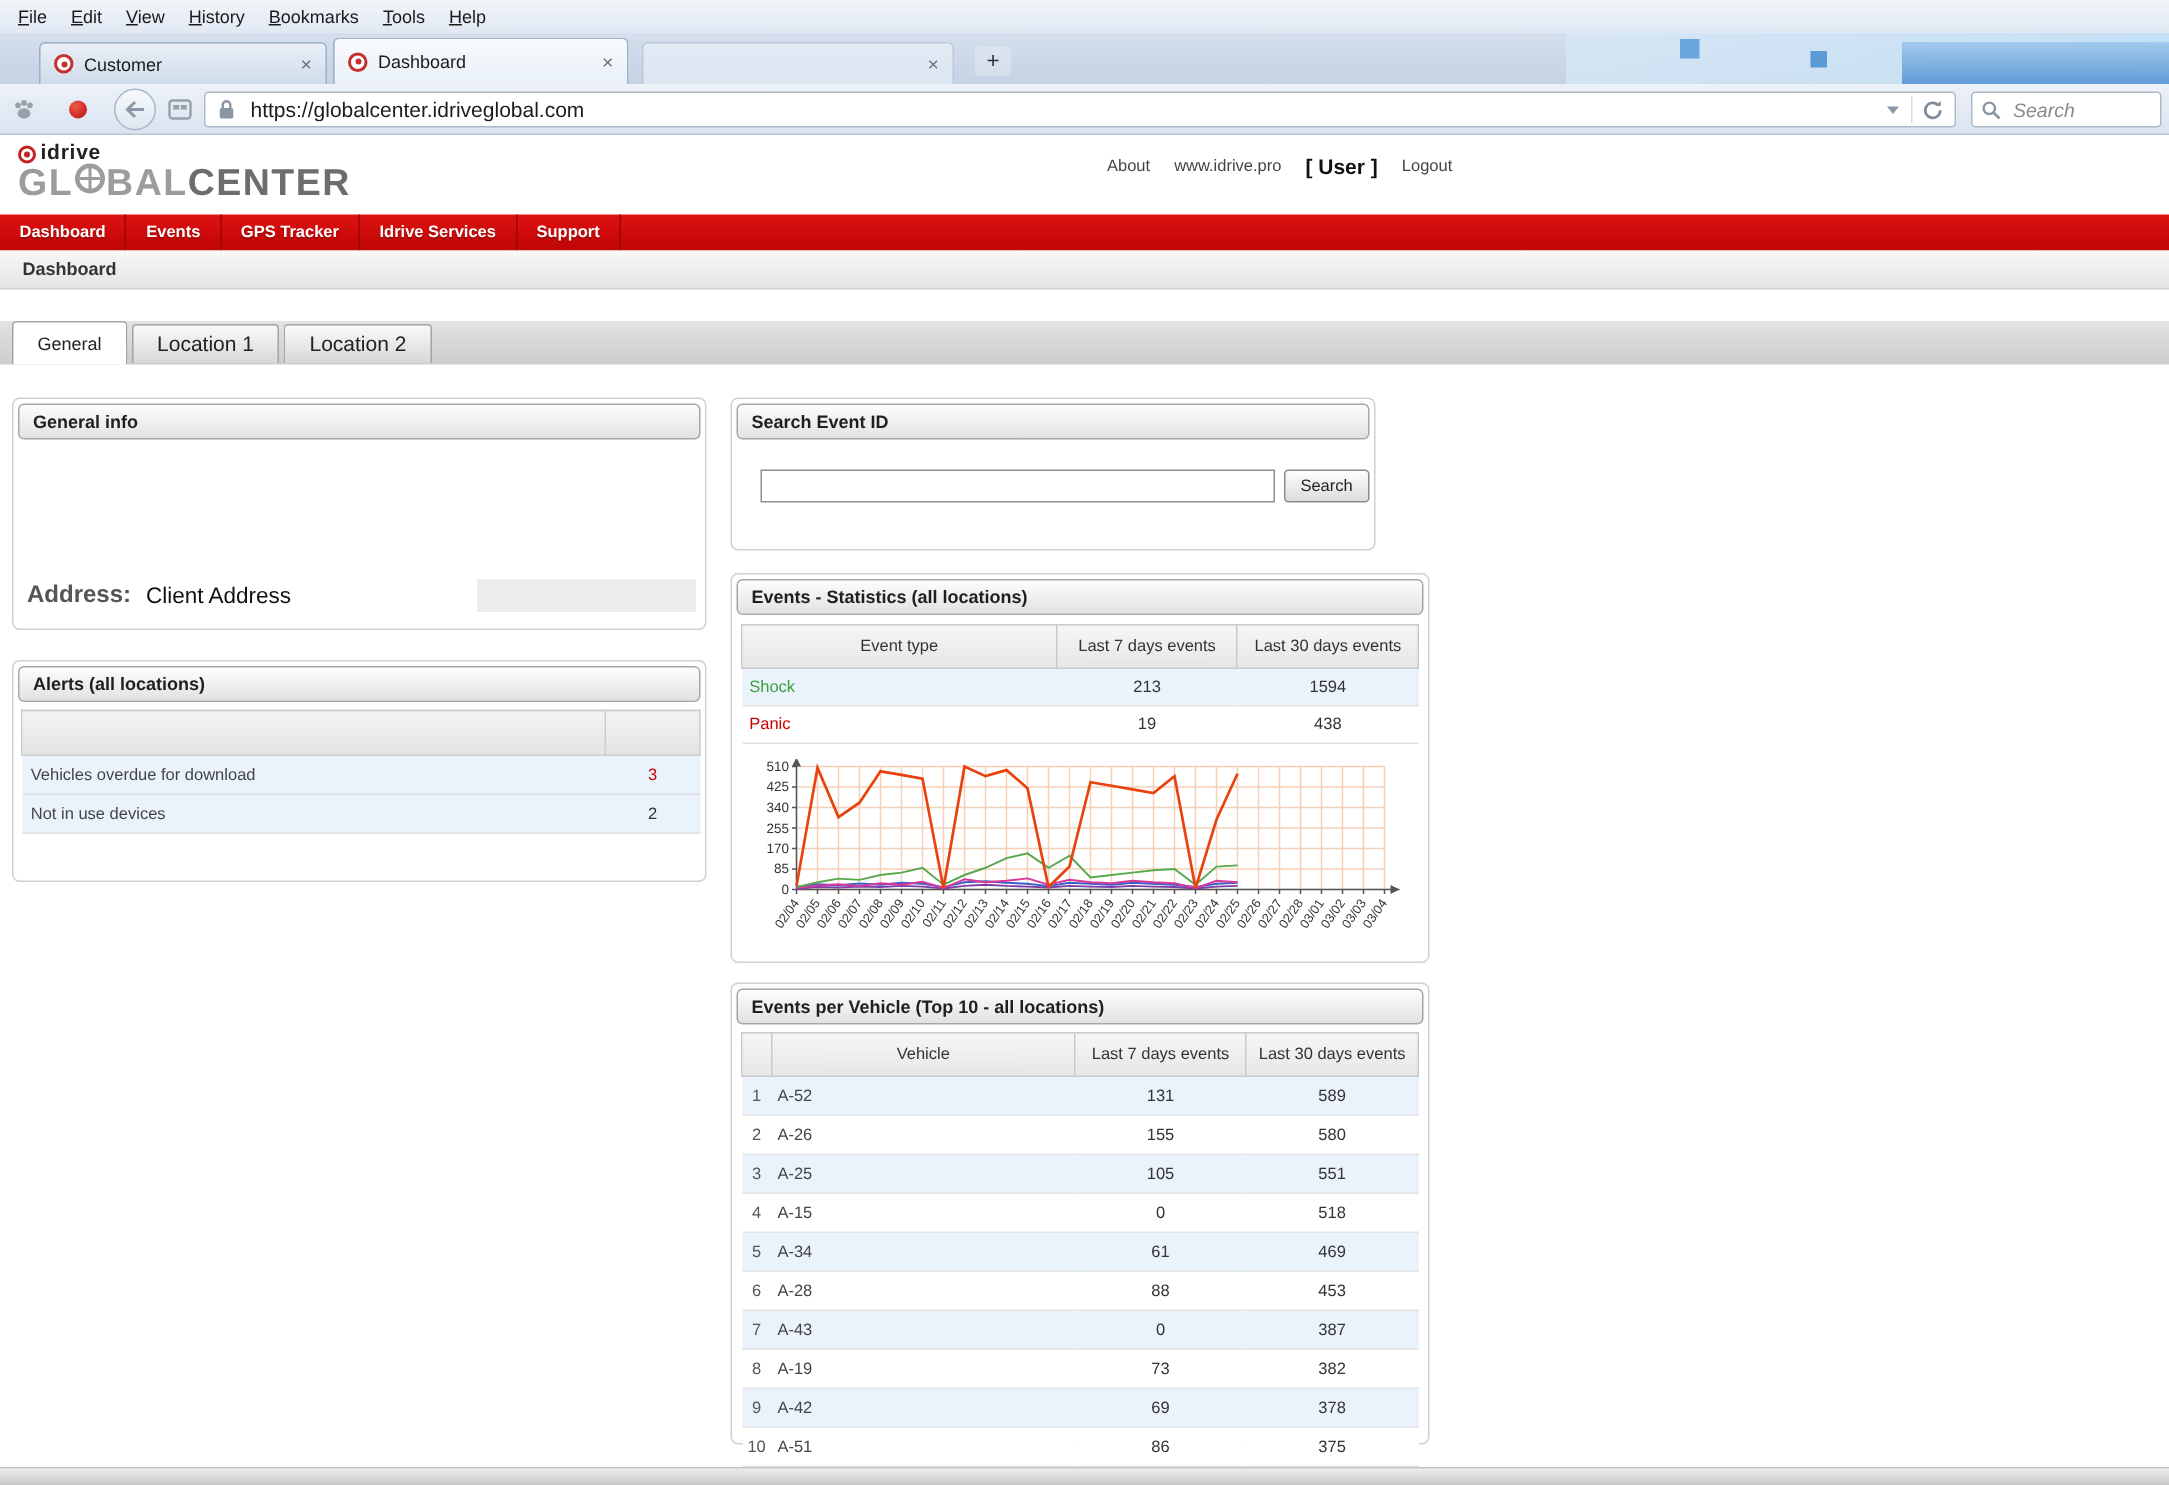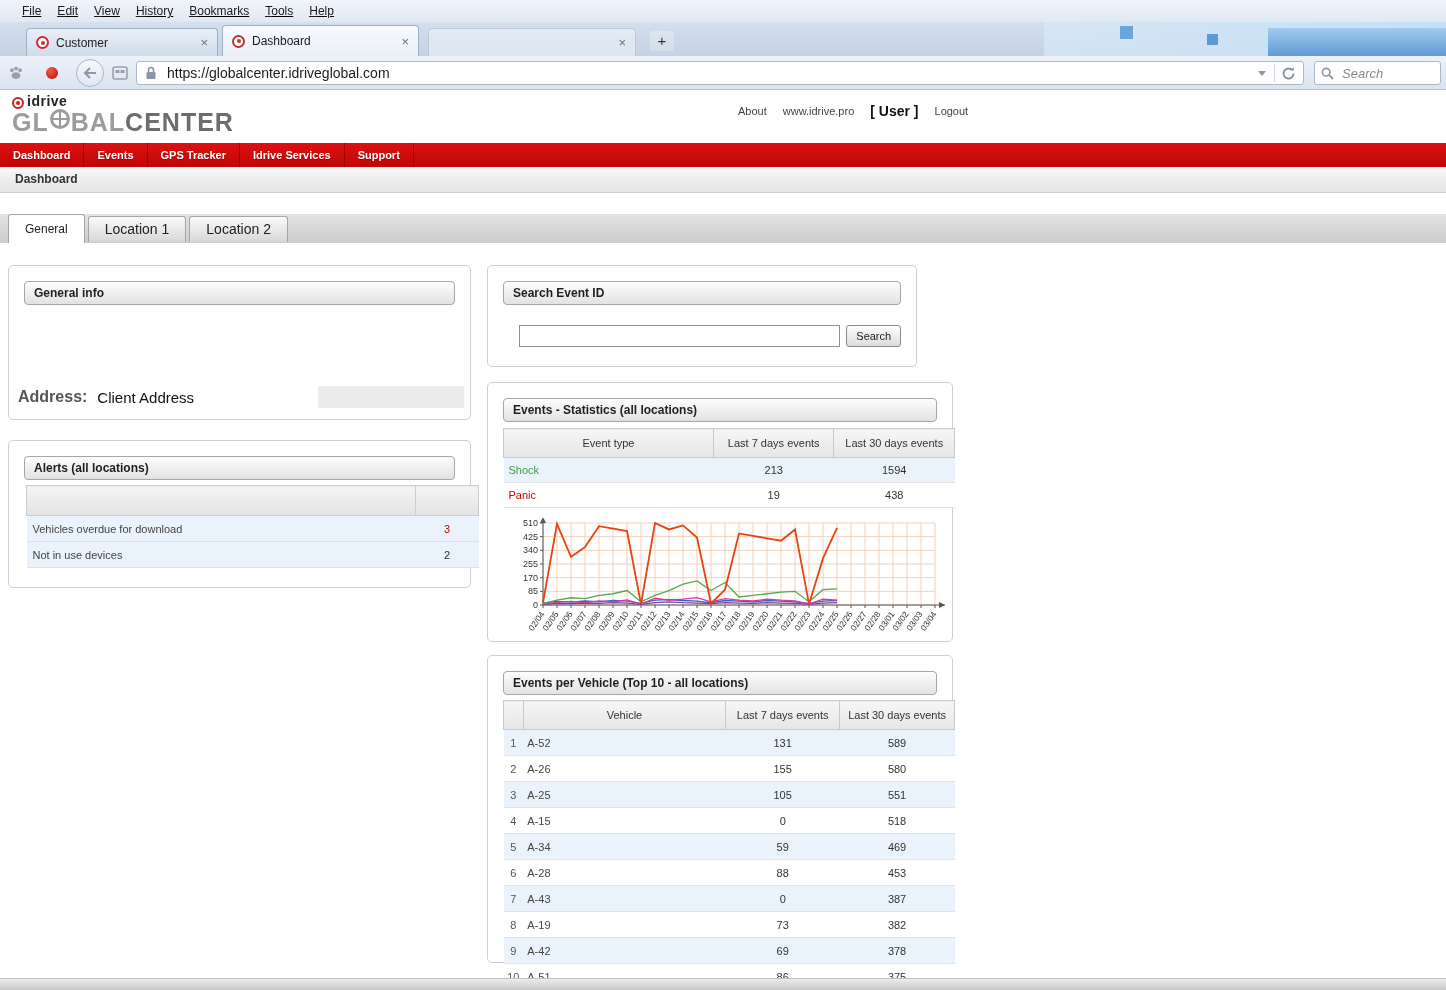--- a/index.html
+++ b/index.html
@@ -2,21 +2,21 @@
 <html><head>
 <meta charset="utf-8">
 <style>
   html,body{margin:0;padding:0;}
   body{width:1446px;height:990px;position:relative;overflow:hidden;background:#fff;
        font-family:"Liberation Sans",sans-serif;}
 
   
   .chrome{position:absolute;top:0;left:0;width:1446px;height:90px;background:#dfe7f2;}
   .menubar{position:absolute;top:0;left:0;width:100%;height:22px;z-index:2;
-           background:linear-gradient(#f2f5fa,#e0e8f3);display:flex;align-items:center;padding-left:14px;box-sizing:border-box;text-decoration:underline;}
+           background:linear-gradient(#f2f5fa,#e0e8f3);display:flex;align-items:center;padding-left:4px;box-sizing:border-box;}
   .menu-item{display:inline-block;font-size:12px;color:#1a1a1a;padding:0 8px;line-height:22px;cursor:default;}
   .menu-item::first-letter{text-decoration:underline;}
 
   .tabstrip{position:absolute;top:22px;left:0;width:100%;height:34px;
             background:linear-gradient(#d5dfed,#c4d2e4);}
   .btab{position:absolute;bottom:0;height:28px;border:1px solid #9fb0c6;border-bottom:none;
         border-radius:4px 4px 0 0;background:linear-gradient(#e9eff7,#d0dcea);
         display:flex;align-items:center;padding:0 9px;box-sizing:border-box;z-index:3;}
   .btab.active{background:linear-gradient(#f8fafd,#e9f0f8);height:31px;}
   .btab.ghost{background:rgba(241,246,251,.55);border-color:rgba(159,176,198,.55);}
@@ -85,21 +85,21 @@
   .breadcrumb{font-size:12px;font-weight:bold;color:#333;line-height:25px;padding-left:15px;}
 
   .ptabbar{position:absolute;top:124px;left:0;width:100%;height:29px;
            background:linear-gradient(#e3e3e3,#cccccc);}
   .ptabs{position:absolute;left:8px;bottom:0;display:flex;align-items:center;}
   .ptab{border:1px solid #a5a5a5;border-bottom:none;border-radius:3px 3px 0 0;
         background:linear-gradient(#fafafa,#d7d7d7);height:25px;line-height:25px;padding:0 16px;
         font-size:14px;color:#222;margin-right:3px;cursor:pointer;white-space:nowrap;}
   .ptab.active{background:#fff;height:28px;line-height:28px;font-size:12px;}
 
-  .panel{position:absolute;background:#fff;border:1px solid #cfcfcf;border-radius:5px;box-sizing:border-box;padding:15px;}
+  .panel{position:absolute;background:#fff;border:1px solid #cfcfcf;border-radius:5px;box-sizing:border-box;padding:3px;}
   .phead{border:1px solid #a6a6a6;border-radius:4px;background:linear-gradient(#fdfdfd,#e2e2e2);
          height:22px;line-height:22px;font-size:12px;font-weight:bold;color:#1f1f1f;padding-left:9px;}
 
   #panel-general{left:8px;top:175px;width:463px;height:155px;}
   .addr-row{position:absolute;left:9px;right:6px;bottom:10px;height:24px;display:flex;align-items:center;}
   .addr-label{font-size:16px;font-weight:bold;color:#555;}
   .addr-value{font-size:15px;color:#111;margin-left:10px;}
   .addr-blank{margin-left:auto;width:146px;height:22px;background:#ececec;}
 
   #panel-alerts{left:8px;top:350px;width:463px;height:148px;}
@@ -495,21 +495,21 @@
           </tr>
           <tr class="even">
             <td class="rank">4</td>
             <td class="veh-name">A-15</td>
             <td class="num">0</td>
             <td class="num">518</td>
           </tr>
           <tr class="odd">
             <td class="rank">5</td>
             <td class="veh-name">A-34</td>
-            <td class="num">59</td>
+            <td class="num">61</td>
             <td class="num">469</td>
           </tr>
           <tr class="even">
             <td class="rank">6</td>
             <td class="veh-name">A-28</td>
             <td class="num">88</td>
             <td class="num">453</td>
           </tr>
           <tr class="odd">
             <td class="rank">7</td>

